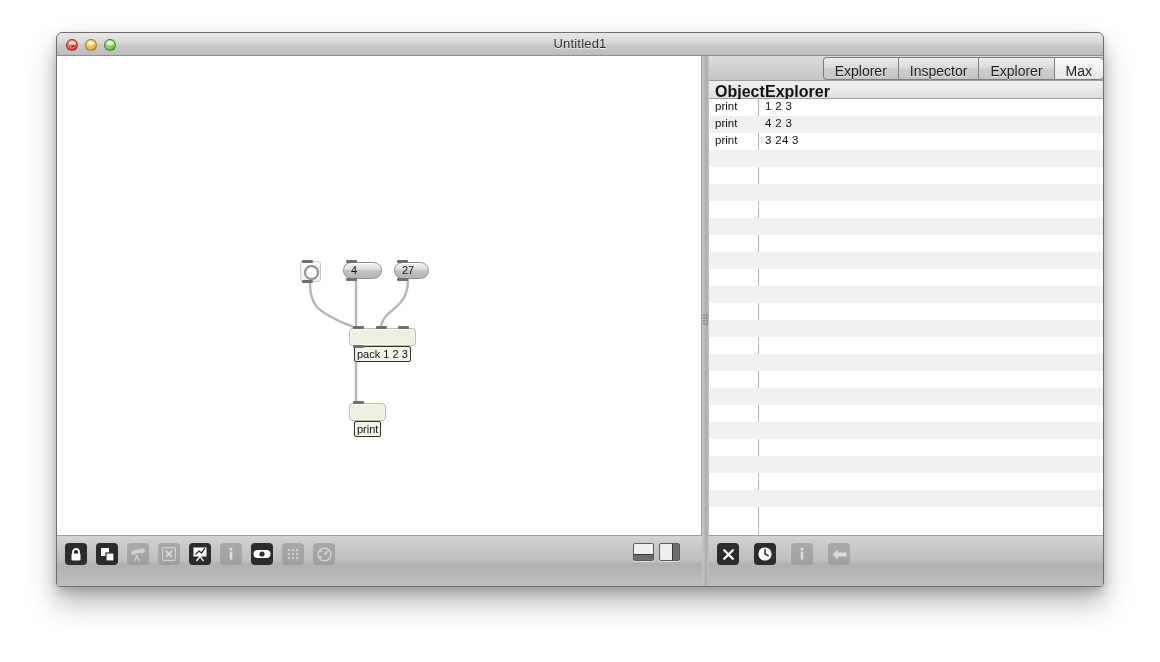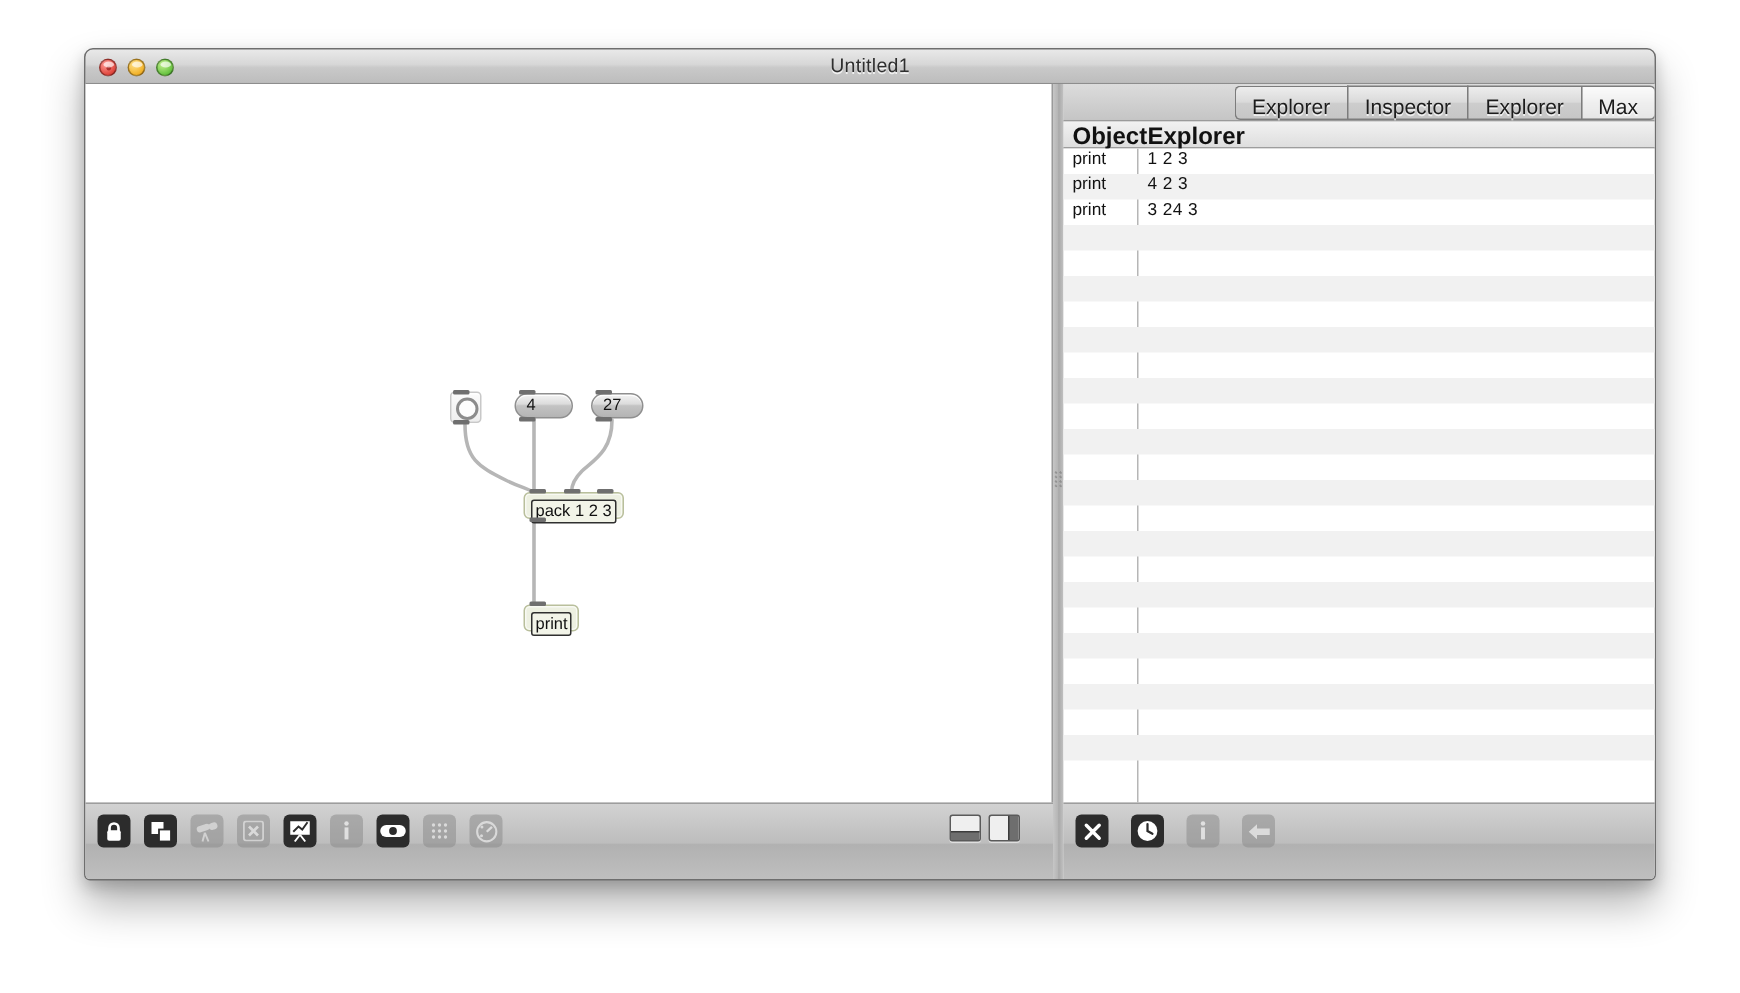--- a/index.html
+++ b/index.html
@@ -156,21 +156,21 @@
     white-space: nowrap;
     box-shadow: inset 0 0 0 1px rgba(255,255,255,0.6);
   }
   .objbox .inner {
     display:inline-block;
     border: 1px solid #2f2f2f;
     border-radius: 2px;
     padding: 0 2px;
     line-height: 14px;
     background: #f2f4e8;
-    margin-top: 4px;
+    margin-top: 17px;
   }
   .nub {
     position: absolute;
     width: 11px; height: 3px;
     background: #6f6f6f;
     border-radius: 1px;
   }
 
   
   .patch-toolbar {

